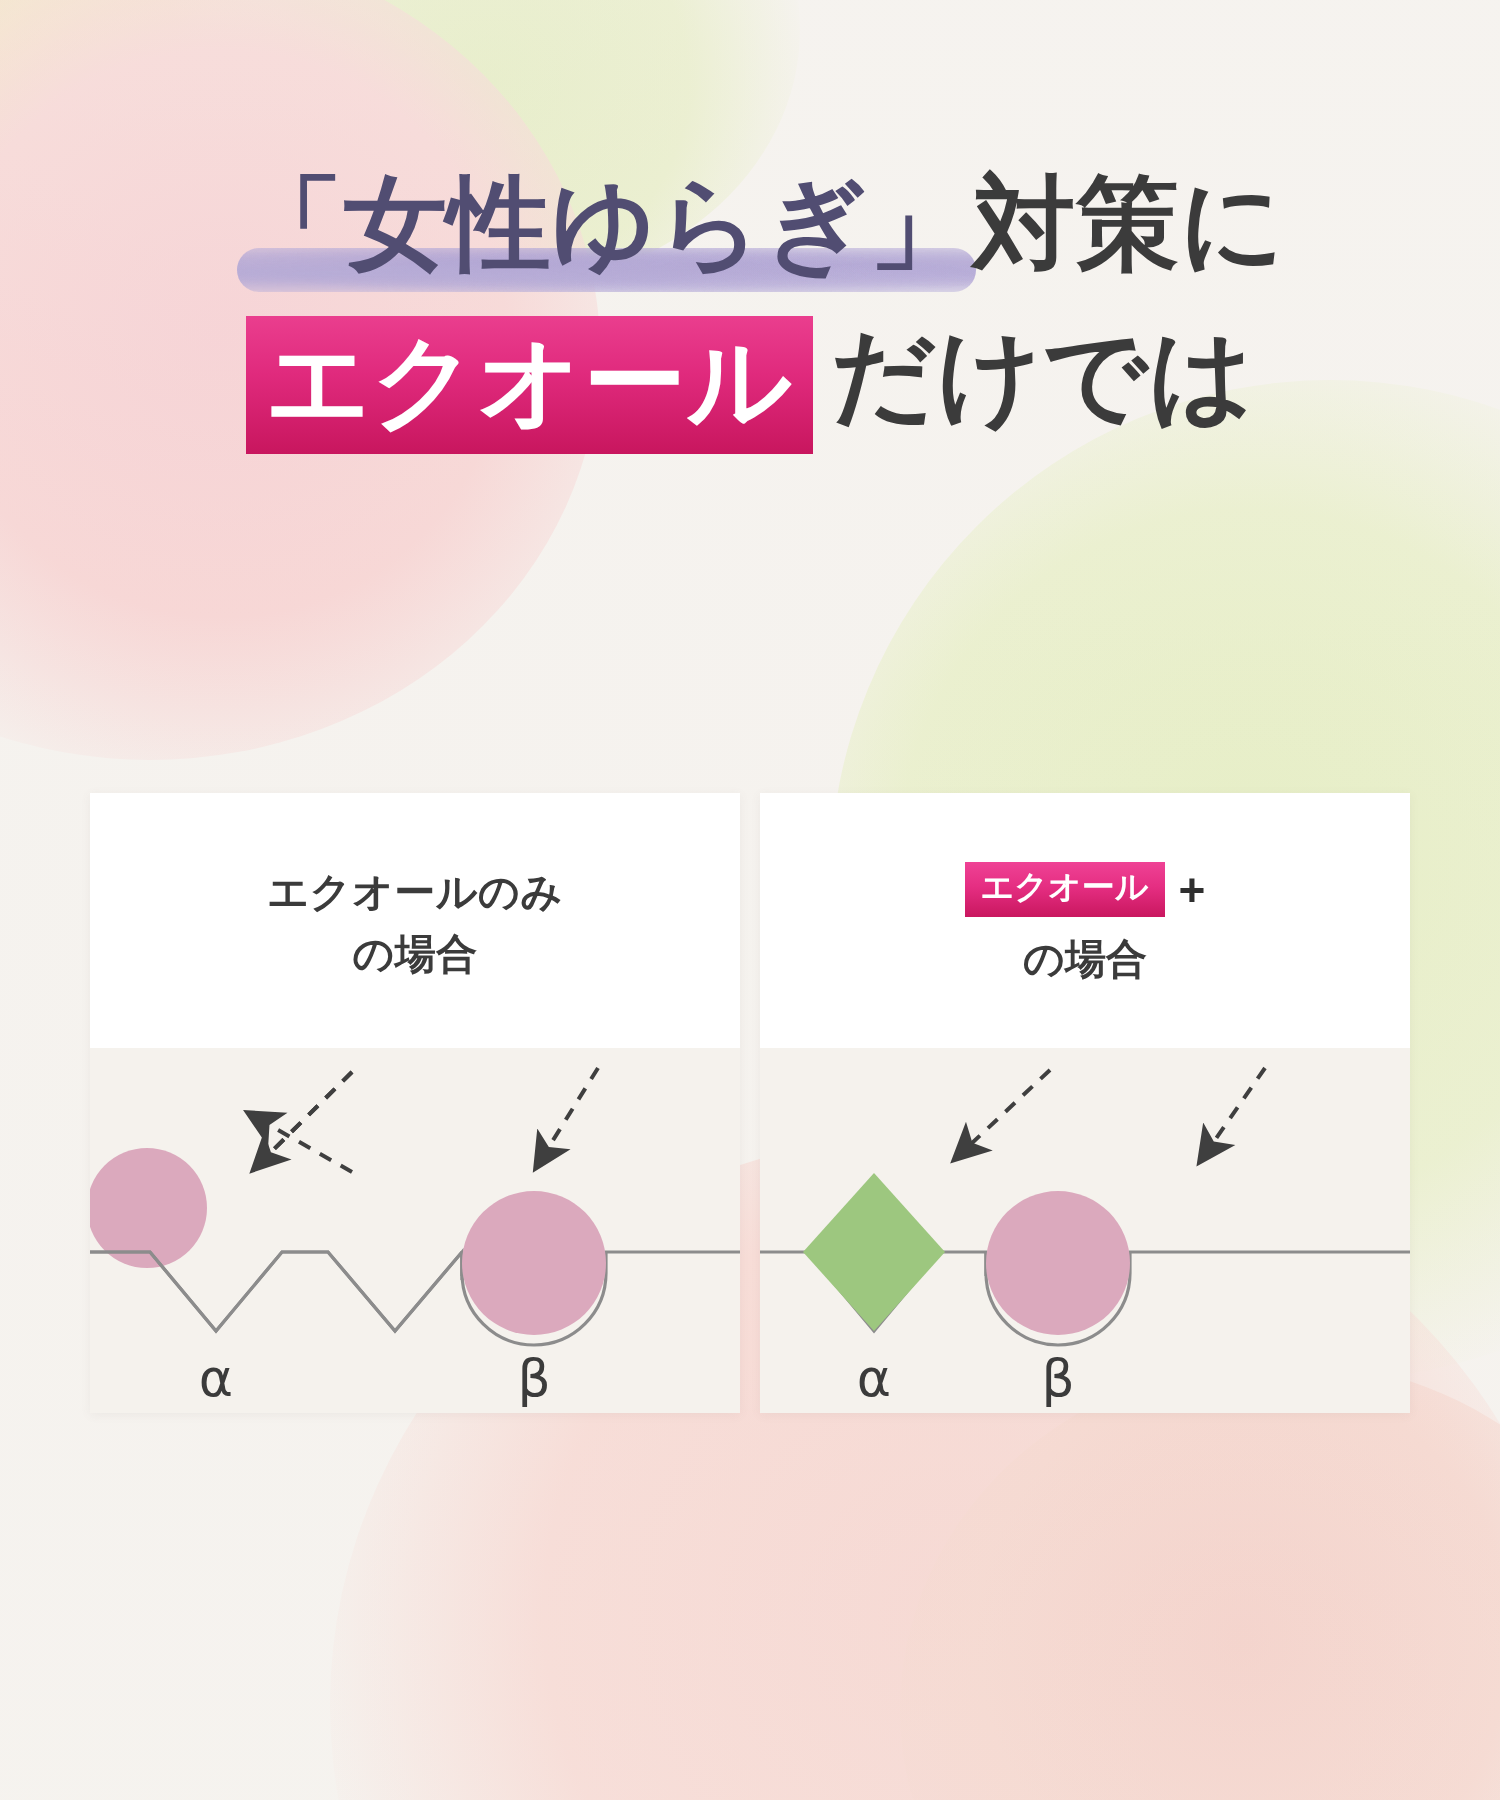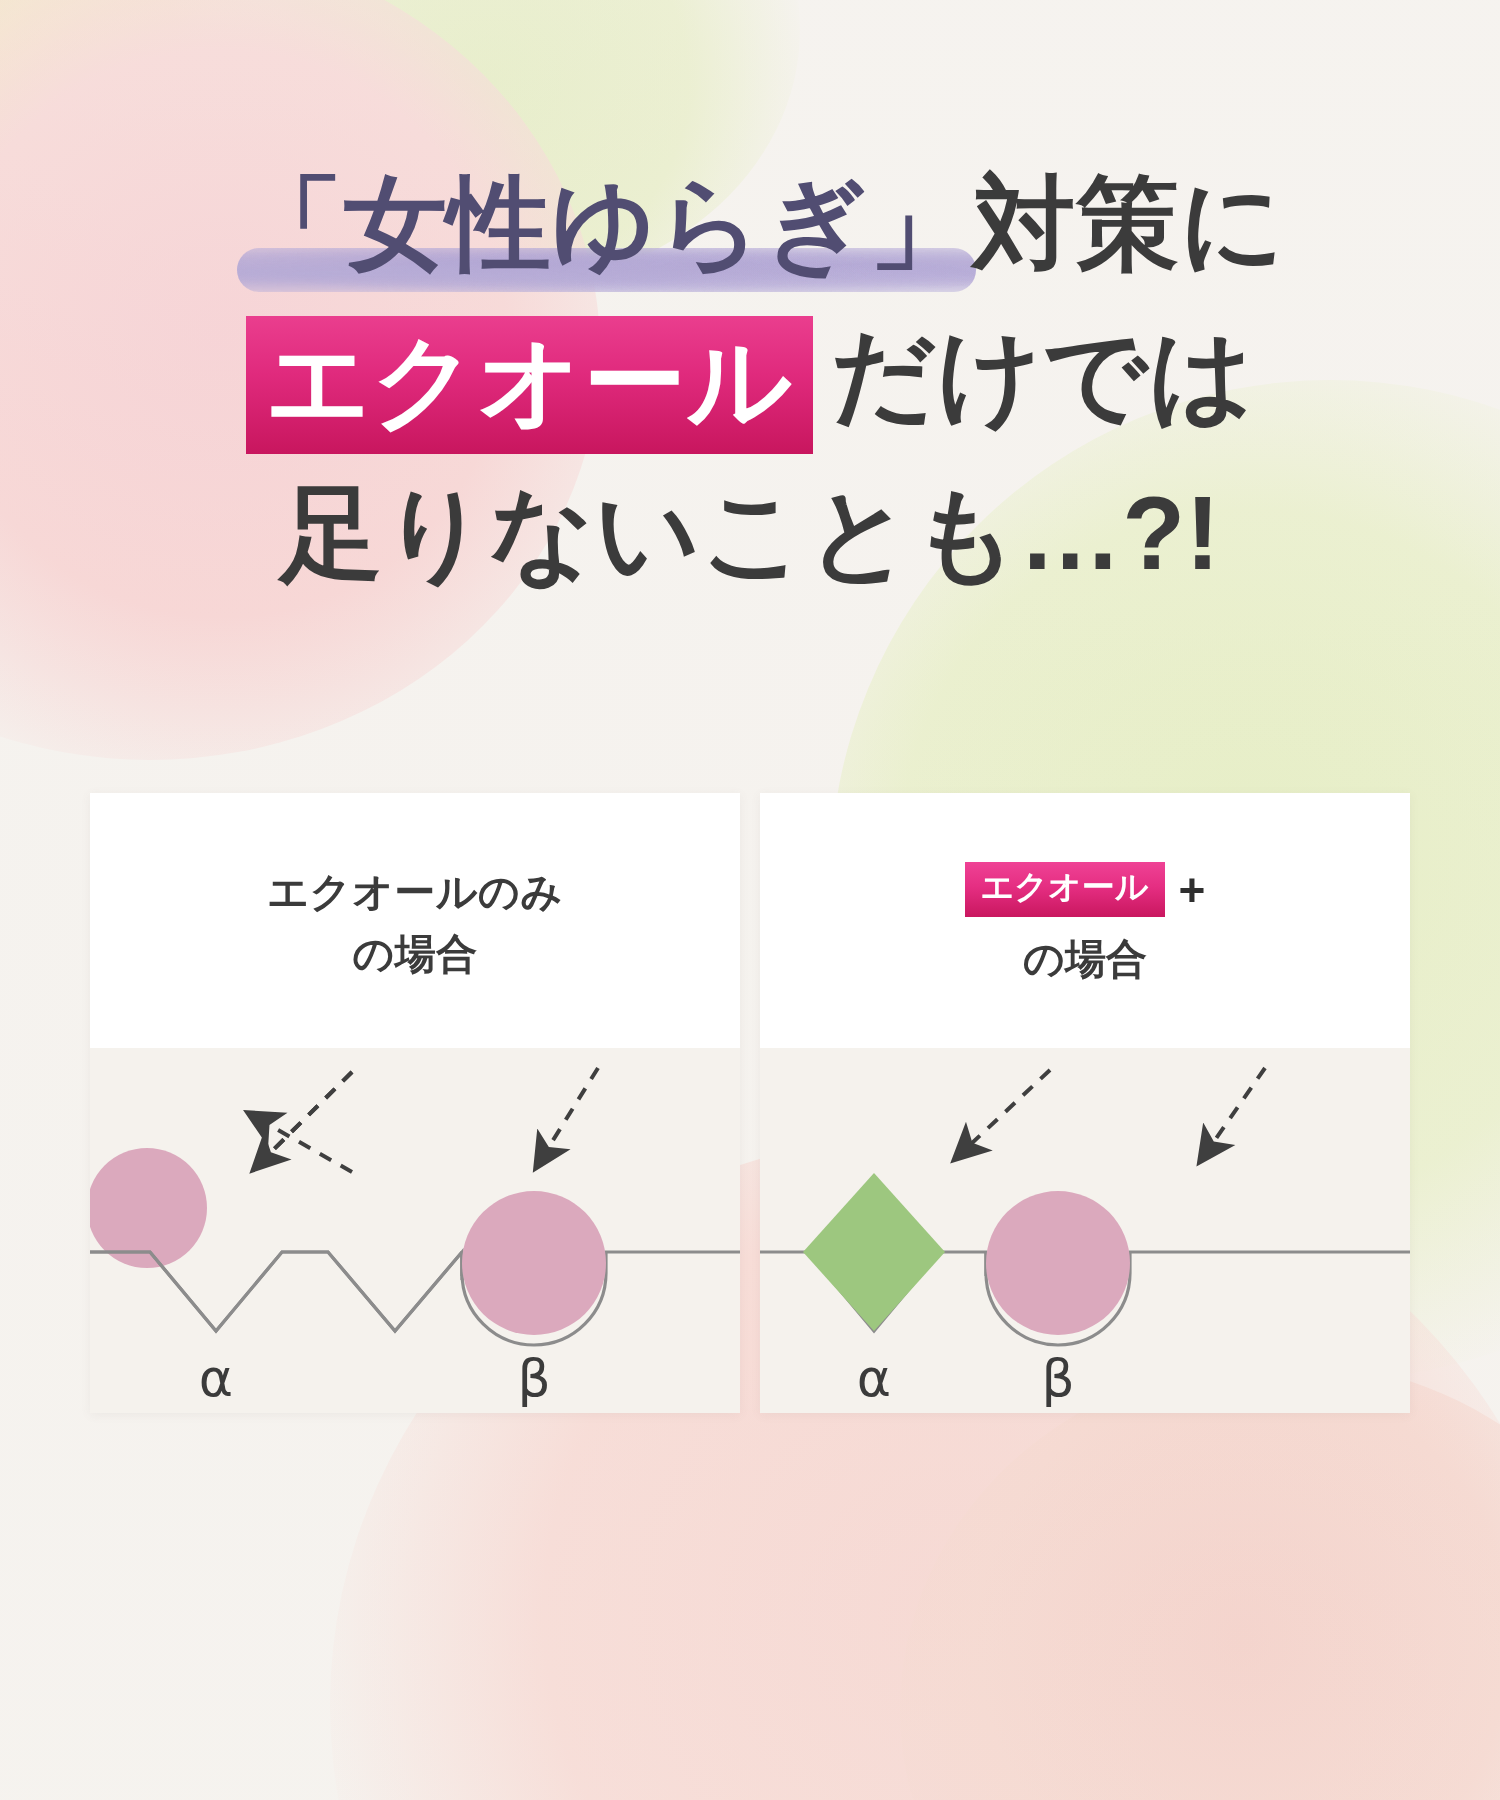--- a/index.html
+++ b/index.html
@@ -169,21 +169,20 @@
       <span class="quoted">
         <span class="hl-mark"></span>
         <span class="q-txt">「女性ゆらぎ」</span>
       </span><span>対策に</span>
     </div>
 
     <div class="hl-line hl-l2">
       <span class="pill-pink">エクオール</span><span>だけでは</span>
     </div>
 
-    <div class="hl-line hl-l3">足りないことも…?!</div>
   </div>
 
   <div class="cards">
 
     <div class="card">
       <div class="card-head">
         <div class="card-title">エクオールのみ</div>
         <div class="card-title">の場合</div>
       </div>
 

